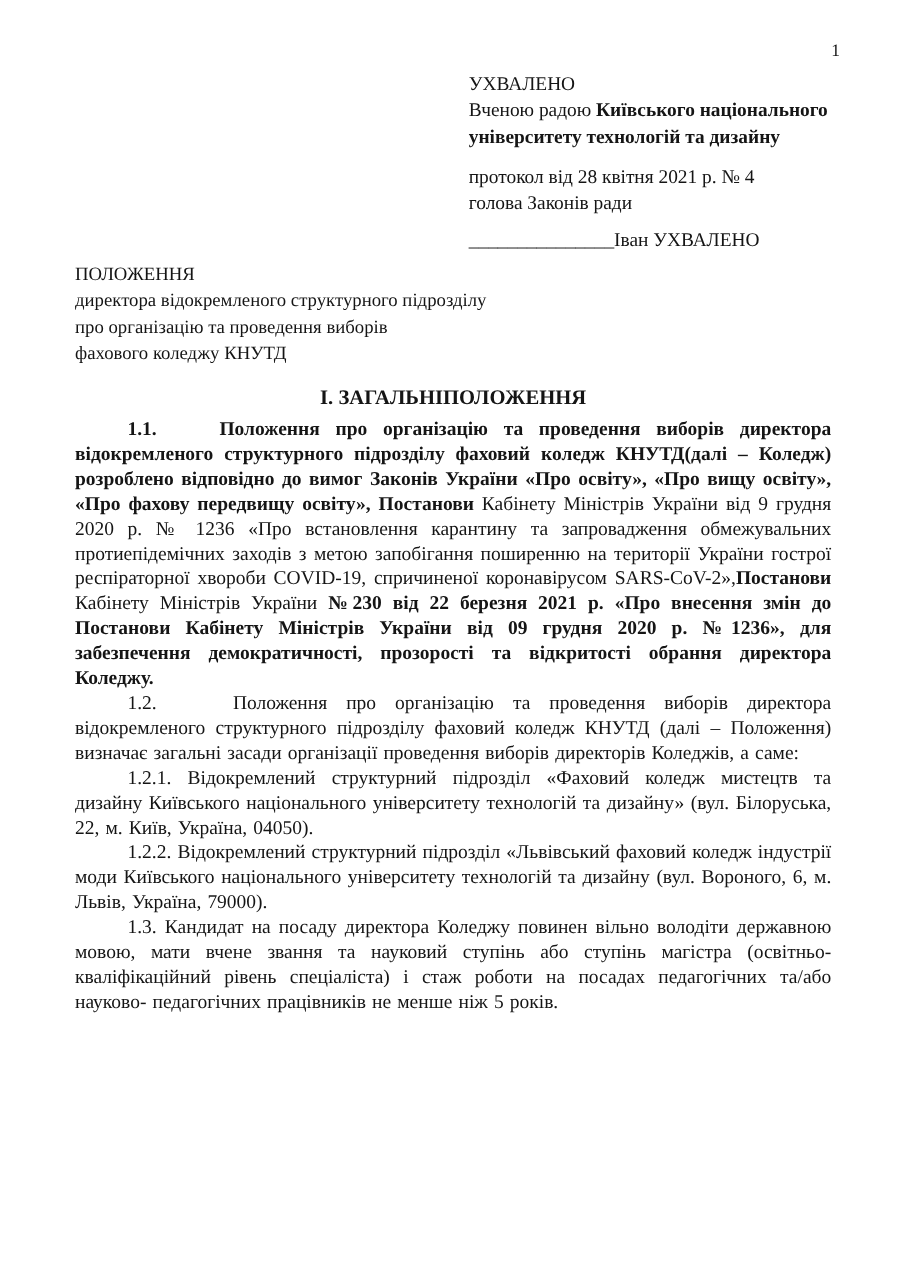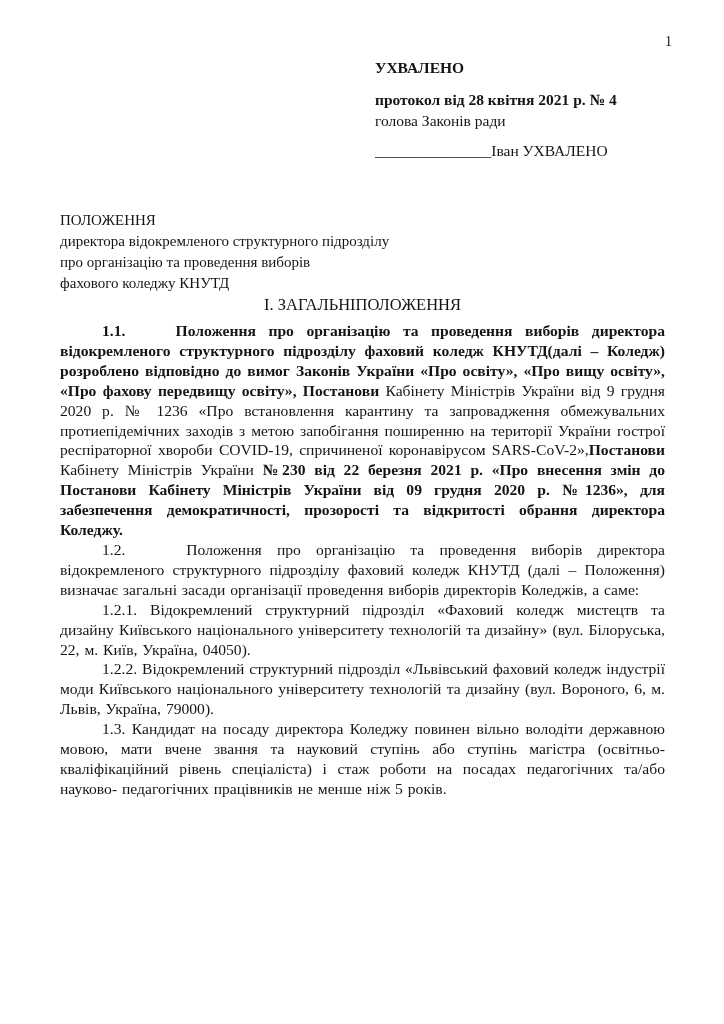--- a/index.html
+++ b/index.html
@@ -12,52 +12,54 @@
     overflow:hidden;
   }
   .pagenum {
     position:absolute; top:34px; right:52px;
     font-size:14px; line-height:16px;
   }
   .approval {
     position:absolute; left:375px; top:57px; width:296px;
     font-size:15.5px; line-height:21px;
   }
-  .b { font-weight:bold; }
+  .b { font-weight:normal; }
   .approval .spaced  { margin-top:11px; }
   .approval .spaced2 { margin-top:9px; }
   .content {
     position:absolute; left:60px; top:210px; width:605px;
   }
   .doc-title {
     text-align:left; font-weight:normal;
     font-size:15px; line-height:21px;
   }
   .sec-heading {
-    text-align:center; font-weight:normal;
+    text-align:center; font-weight:bold;
     font-size:16.5px; line-height:21px;
+    margin-top:13px;
   }
   .body-text {
     margin-top:6px;
     font-size:15.6px; line-height:19.9px;
     text-align:justify;
     word-spacing:1px;
   }
   .body-text p { margin:0; text-indent:42px; }
   .seg-b { font-weight:bold; }
 </style>
 </head>
 <body>
 
 <div class="page">
 
   <div class="pagenum">1</div>
 
   <div class="approval">
     <div class="b">УХВАЛЕНО</div>
+    <div><span>Вченою радою </span><span class="seg-b">Київського національного університету технологій та дизайну</span></div>
     <div class="b spaced">протокол від 28 квітня 2021 р. № 4</div>
     <div>голова Законів ради</div>
     <div class="spaced2">_______________Іван УХВАЛЕНО</div>
   </div>
 
   <div class="content">
 
     <div class="doc-title">
       <div>ПОЛОЖЕННЯ</div>
       <div>директора відокремленого структурного підрозділу</div>

